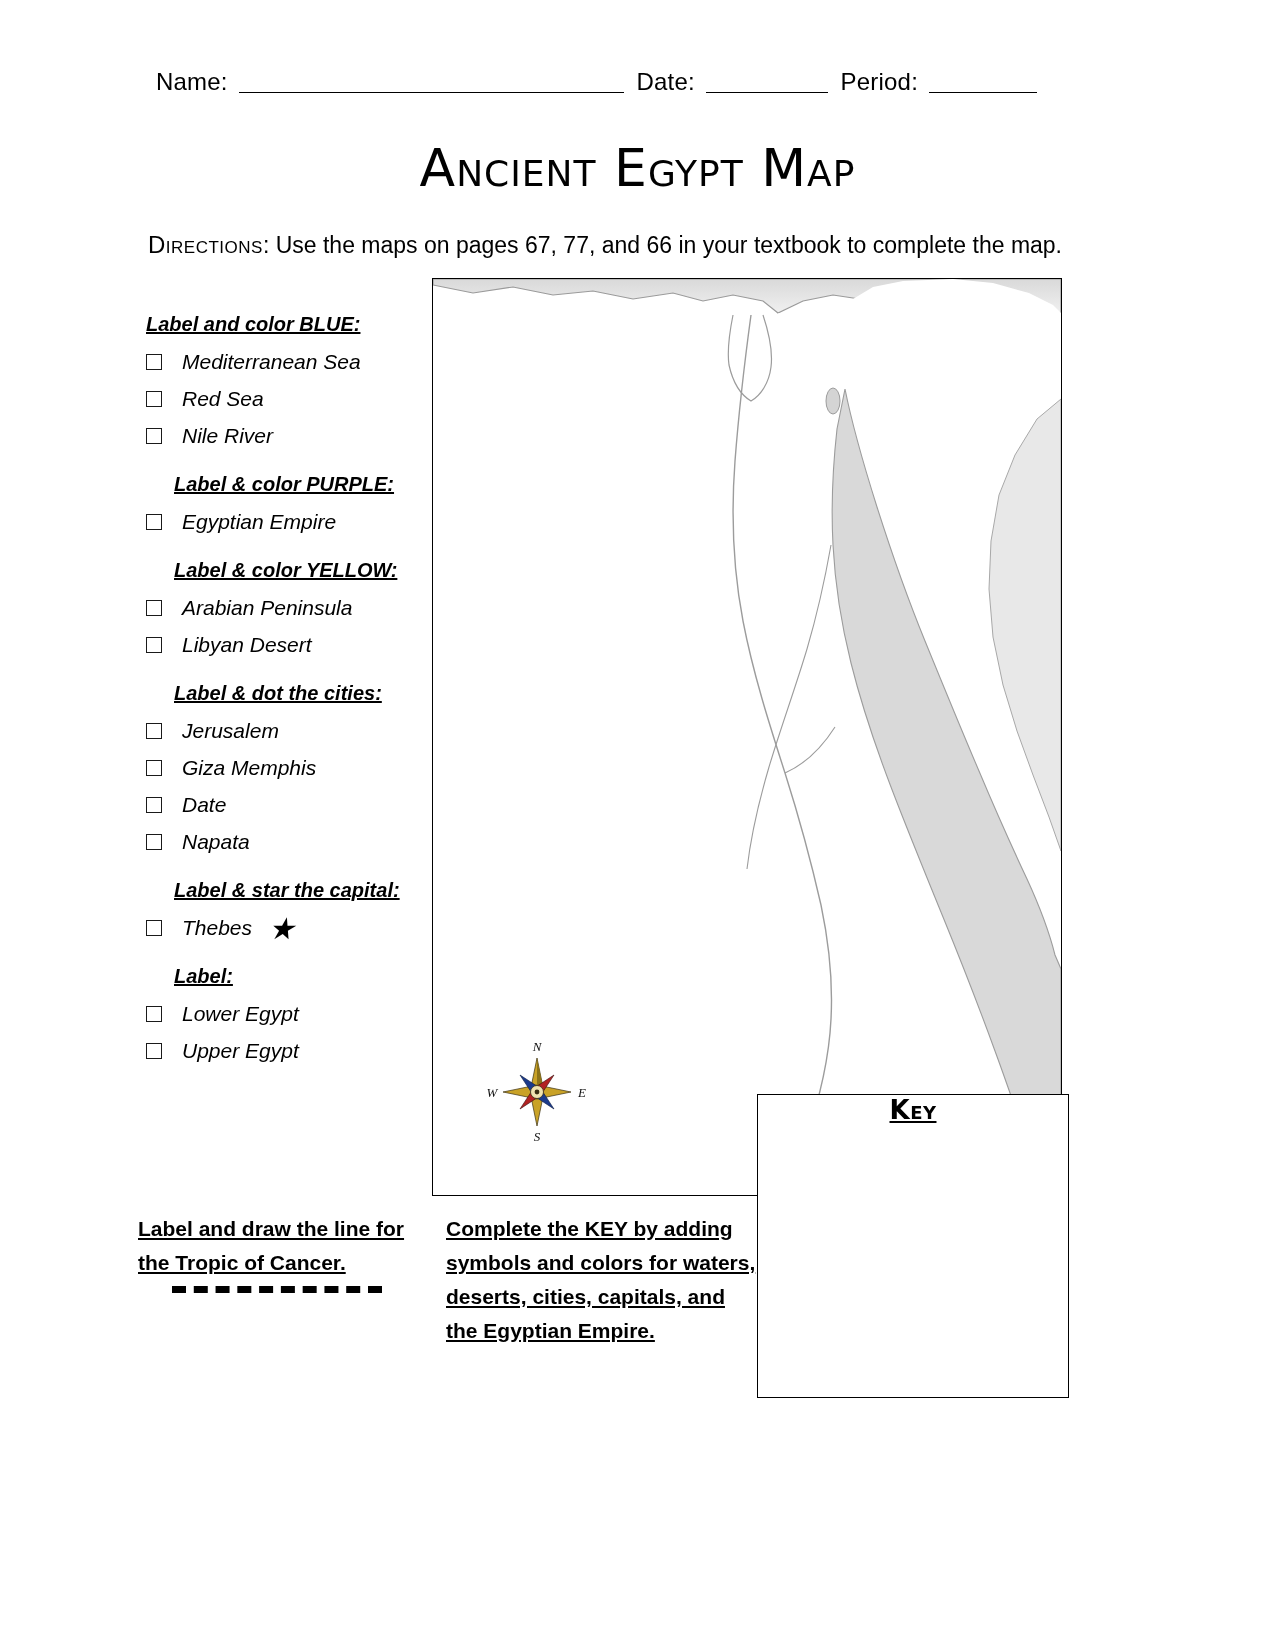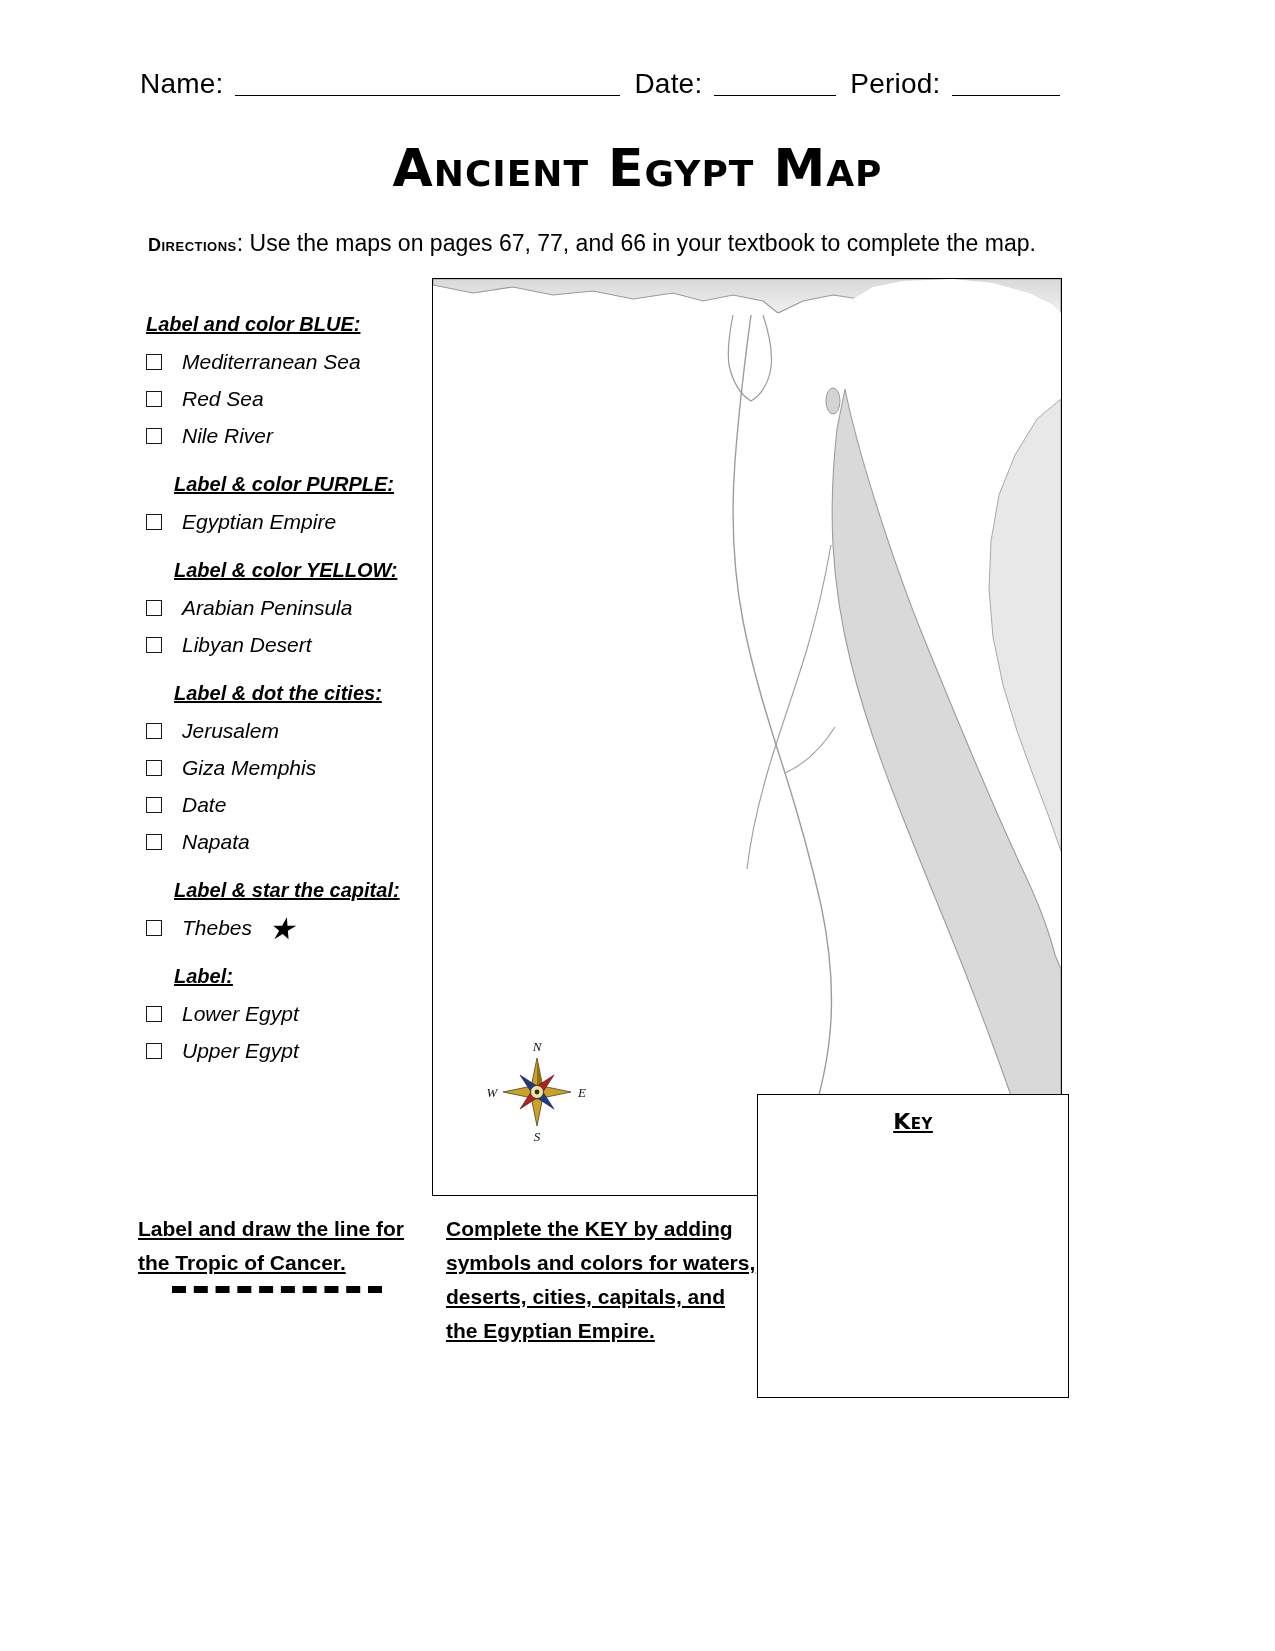--- a/index.html
+++ b/index.html
@@ -13,23 +13,23 @@
     position: relative;
     font-family: "Liberation Sans", sans-serif;
     color: #000000;
     overflow: hidden;
   }
 
   
   .header-line {
     position: absolute;
     top: 68px;
-    left: 140px;
+    left: 156px;
     width: 960px;
-    font-size: 28px;
+    font-size: 24px;
     letter-spacing: 0.2px;
     white-space: nowrap;
   }
   .header-line .blank-long {
     display: inline-block;
     border-bottom: 1.6px solid #000;
     width: 385px;
     margin: 0 6px 0 4px;
     vertical-align: -3px;
   }
@@ -49,39 +49,39 @@
   }
 
   
   .doc-title {
     position: absolute;
     top: 138px;
     left: 0;
     width: 1275px;
     text-align: center;
     font-size: 52px;
-    font-weight: bold;
+    font-weight: normal;
     font-variant: small-caps;
     letter-spacing: 1px;
     font-family: "DejaVu Sans", sans-serif;
   }
 
   
   .directions {
     position: absolute;
     top: 224px;
     left: 148px;
     width: 930px;
     font-size: 23px;
     line-height: 1.72;
   }
   .directions .dir-word {
-    font-weight: bold;
+    font-weight: normal;
     font-variant: small-caps;
-    font-size: 18px;
+    font-size: 24px;
     letter-spacing: 0.5px;
   }
 
   
   .checklist {
     position: absolute;
     top: 312px;
     left: 146px;
     width: 290px;
     font-style: italic;
@@ -181,26 +181,25 @@
     position: absolute;
     top: 1094px;
     left: 757px;
     width: 310px;
     height: 302px;
     border: 1.6px solid #000;
     background: #ffffff;
   }
   .key-title {
     text-align: center;
-    font-size: 22px;
+    font-size: 26px;
     font-weight: bold;
     font-variant: small-caps;
     text-decoration: underline;
     letter-spacing: 0.5px;
-    margin-top: 14px;
     font-family: "DejaVu Sans", sans-serif;
   }
 </style>
 </head>
 <body>
 
 <div class="header-line">
   <span>Name:</span>
   <span class="blank-long"></span>
   <span>Date:</span>

